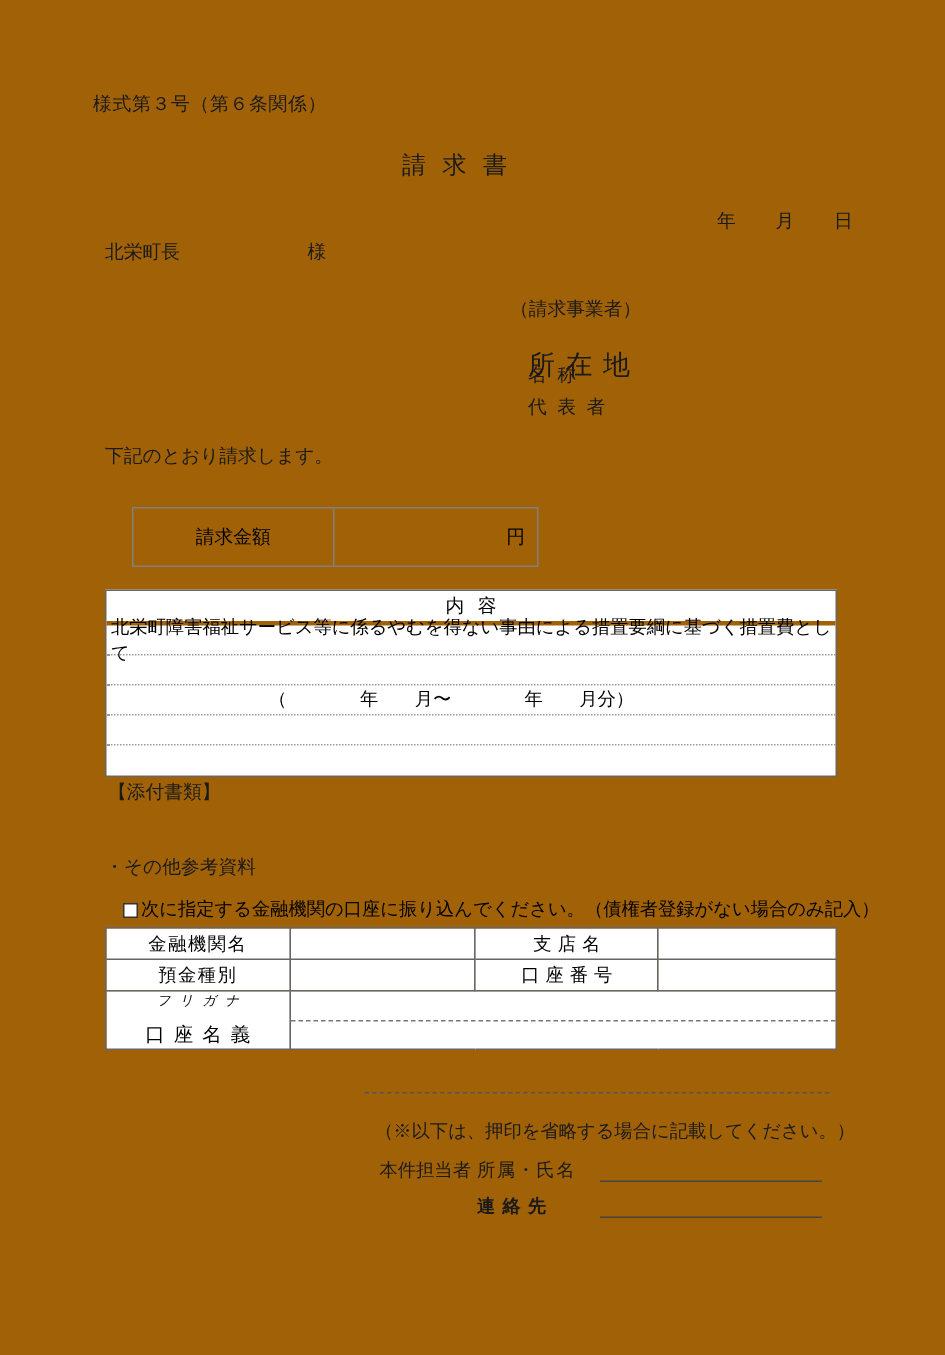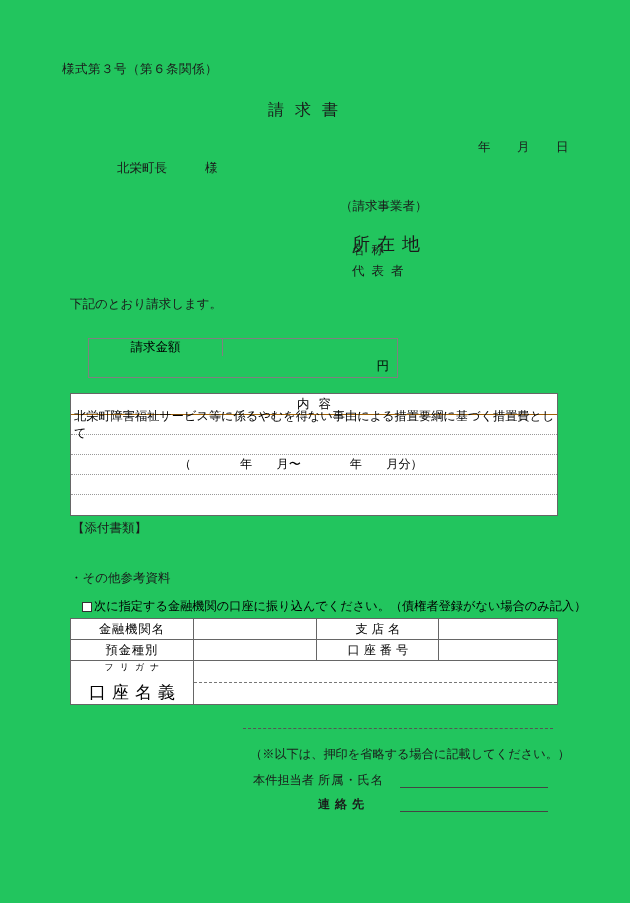--- a/index.html
+++ b/index.html
@@ -8,56 +8,55 @@
     background: #ffffff;
   }
   body {
     font-family: "DejaVu Serif", "Liberation Serif", serif;
     color: #000000;
   }
   .page {
     position: relative;
     width: 630px;
     height: 903px;
-    background: #22c55e;
+    background: #a16207;
     overflow: hidden;
   }
   .t {
     position: absolute;
     white-space: pre;
     font-family: "DejaVu Serif", "Liberation Serif", serif;
     color: #1a1a1a;
     line-height: 1;
   }
 
   
   #form-no      { left: 62px;  top: 63px;  font-size: 12.5px; letter-spacing: 0.5px; }
   #doc-title    { left: 268px; top: 102px; font-size: 16px; letter-spacing: 11px; }
   #date-line    { left: 478px; top: 141px; font-size: 12.5px; letter-spacing: 0.5px; }
-  #addressee    { left: 70px;  top: 162px; font-size: 12.5px; margin-left: 47px; }
+  #addressee    { left: 70px;  top: 162px; font-size: 12.5px; }
   #addressee-hon{ left: 205px; top: 162px; font-size: 12.5px; }
 
   #billing-party{ left: 340px; top: 200px; font-size: 12.5px; }
   #party-addr   { left: 352px; top: 235px; font-size: 18px; letter-spacing: 7px; }
   #party-name   { left: 352px; top: 244px; font-size: 12.5px; letter-spacing: 7px; }
   #party-rep    { left: 352px; top: 266px; font-size: 12.5px; letter-spacing: 7px; font-family: Liberation Mono, monospace; }
 
   #request-sent { left: 70px;  top: 298px; font-size: 12.5px; }
 
   
   .amount-table {
     position: absolute;
     left: 88px;
     top: 338px;
-    width: 310px;
+    width: 271px;
     height: 40px;
     border: 1px solid #808080;
     box-sizing: border-box;
     display: flex;
-    flex-direction: column;
   }
   .amount-label {
     width: 134px;
     border-right: 1px solid #808080;
     box-sizing: border-box;
     display: flex;
     align-items: center;
     justify-content: center;
     font-size: 12.5px;
   }
@@ -77,21 +76,21 @@
     left: 70px;
     top: 393px;
     width: 488px;
     border: 1px solid #666666;
     border-bottom: 1px solid #666666;
     box-sizing: border-box;
     background: #ffffff;
   }
   .content-head {
     height: 20px;
-    border-bottom: 1px solid #a16207;
+    border-bottom: 3px solid #a16207;
     display: flex;
     align-items: center;
     justify-content: center;
     font-size: 12.5px;
     letter-spacing: 9px;
     text-indent: 9px;
   }
   .content-row {
     height: 20px;
     border-bottom: 1px dotted #999999;
@@ -166,23 +165,24 @@
     vertical-align: middle;
     text-align: center;
     height: 52px;
   }
   .furigana-sub {
     font-size: 9px;
     letter-spacing: 6px;
     text-indent: 6px;
     display: block;
     margin-bottom: 7px;
+    font-style: italic;
   }
   .name-sub {
-    font-size: 17px;
+    font-size: 13px;
     letter-spacing: 6px;
     text-indent: 6px;
     display: block;
   }
   .holder-cells { padding: 0 !important; height: 52px; }
   .holder-inner { height: 100%; display: flex; flex-direction: column; }
   .holder-top {
     flex: 1;
     border-bottom: 1px dashed #777777;
   }

